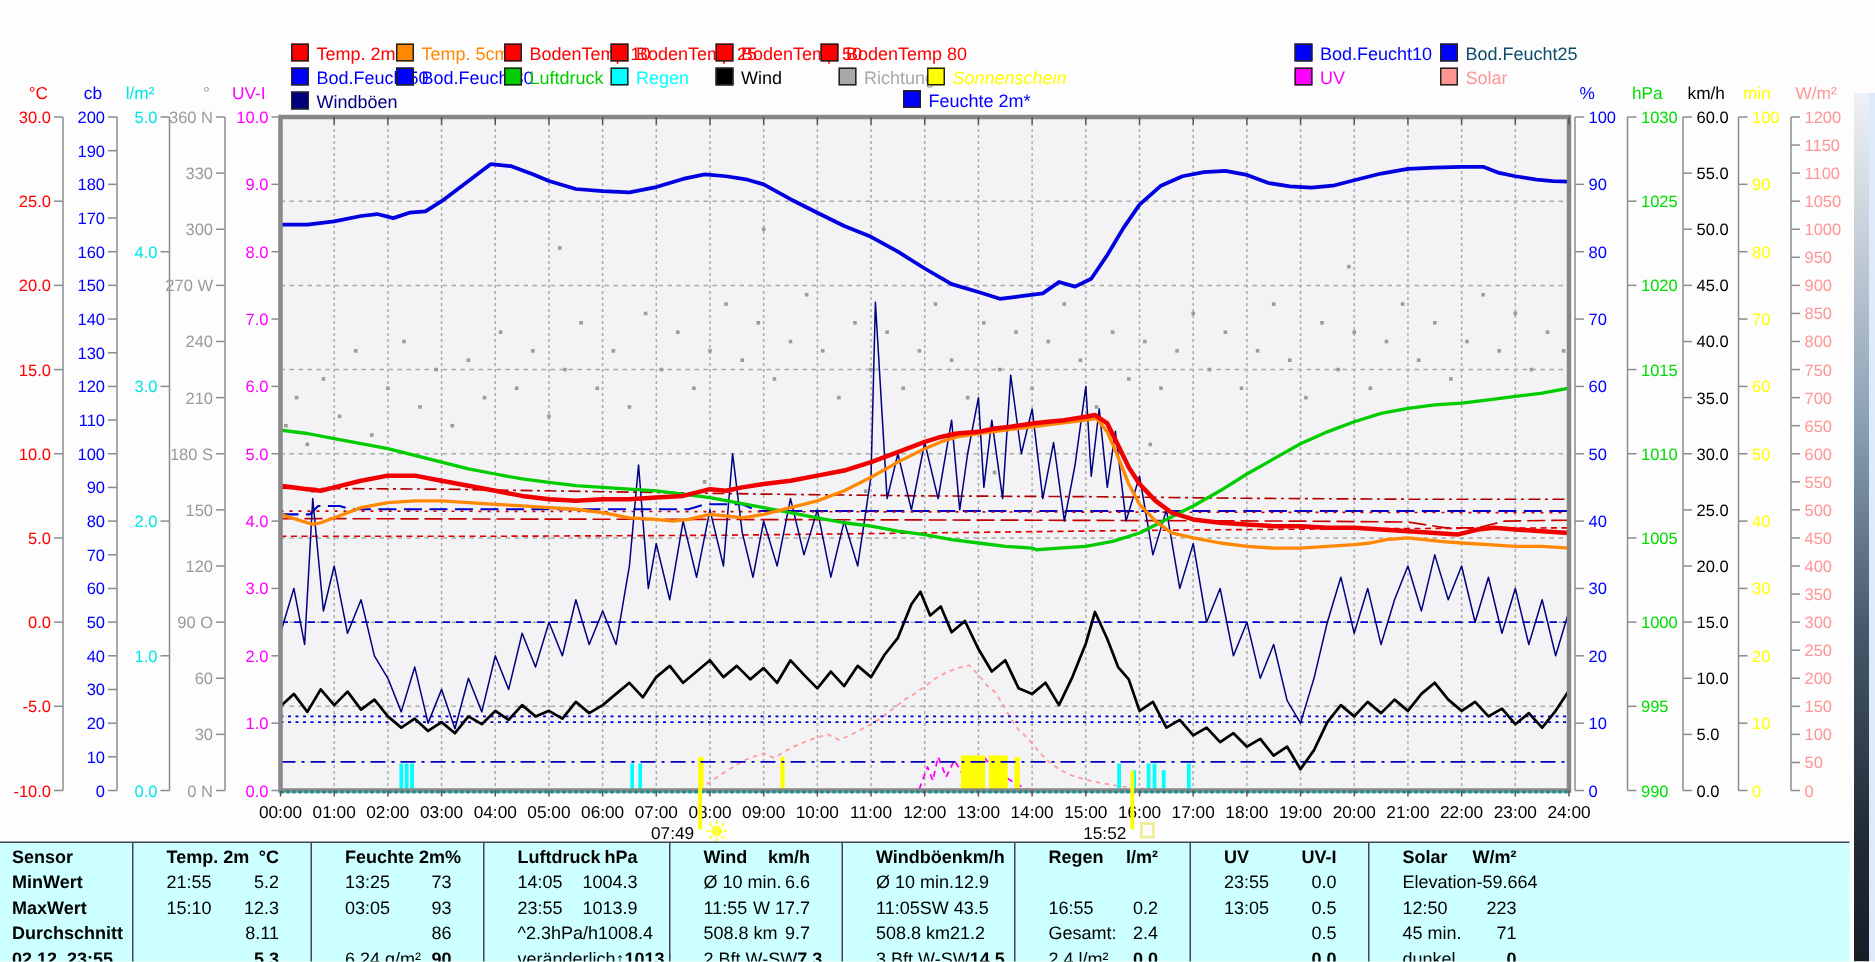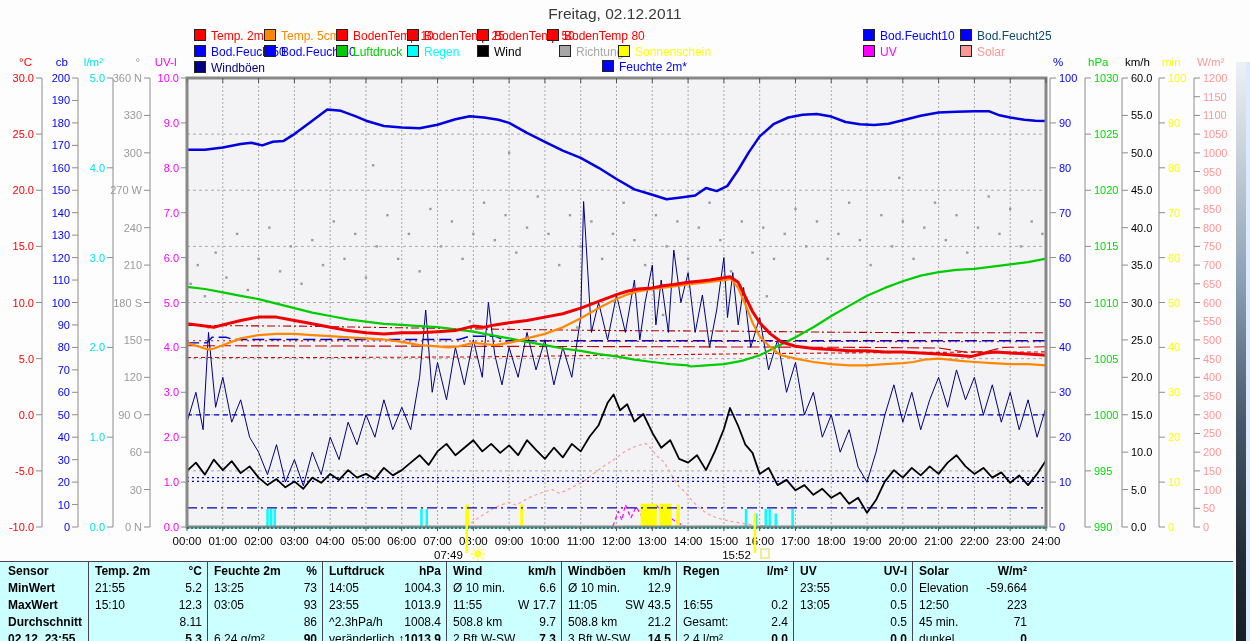--- a/index.html
+++ b/index.html
@@ -11,21 +11,21 @@
   #legend{position:absolute;top:0;left:0;width:1250px;height:78px;}
   .lg-item{position:absolute;height:13px;white-space:nowrap;font-size:12px;line-height:13px;}
   .lg-sq{display:inline-block;width:10px;height:10px;border:1px solid #222;
          vertical-align:-1px;margin-right:5px;}
   #plot-wrap{position:absolute;top:0;left:0;}
   svg text{font-family:"Liberation Sans",sans-serif;}
   #stats{position:absolute;top:561px;left:0;width:1233px;height:80px;background:#ccffff;
          border-top:1px solid #445;font-size:12px;color:#000;overflow:hidden;}
   .tgroup{position:absolute;top:0;height:90px;border-left:1px solid #445;}
   .trow{height:17px;display:flex;justify-content:space-between;align-items:center;
-        padding:0 6px;white-space:nowrap;overflow:hidden;}
+        padding:0 22px;white-space:nowrap;overflow:hidden;}
   .b{font-weight:bold;}
   .frame-right{position:absolute;top:62px;right:4px;width:10px;height:579px;
     background:linear-gradient(180deg,#eef1f4 0%,#c3ccd6 18%,#8ba0b4 38%,#46586a 62%,#222c36 85%,#161e26 100%);}
   .frame-edge{position:absolute;top:62px;right:0;width:4px;height:579px;background:#dceafc;}
 </style>
 </head>
 <body>
 
 <div id="app">
   <div id="plot-wrap">
@@ -617,38 +617,37 @@
           <line x1="477.78345833333333" y1="549.4" x2="477.78345833333333" y2="547" stroke="#ffff33" stroke-width="1.4"></line>
           <line x1="481.03614952679146" y1="550.7473088065419" x2="482.73320580163914" y2="549.0502525316941" stroke="#ffff33" stroke-width="1.4"></line>
         </g>
         <g>
           <line x1="754.906375" y1="514" x2="754.906375" y2="553" stroke="#ffff00" stroke-width="2.5"></line>
           <text x="750.906375" y="559" text-anchor="end" font-size="11.5" fill="#000">15:52</text>
           <rect x="760.906375" y="549" width="8" height="9" fill="none" stroke="#eded9a" stroke-width="2"></rect>
         </g>
       </svg>
   </div>
-  <div class="title">Freitag, 02.12.2011</div>
   <div id="legend">
       <div class="lg-item" style="left: 194px; top: 29px;"><span class="lg-sq" style="background: rgb(255, 0, 0);"></span><span style="color: rgb(255, 0, 0);">Temp. 2m</span></div>
       <div class="lg-item" style="left: 264px; top: 29px;"><span class="lg-sq" style="background: rgb(255, 136, 0);"></span><span style="color: rgb(255, 136, 0);">Temp. 5cm*</span></div>
       <div class="lg-item" style="left: 336px; top: 29px;"><span class="lg-sq" style="background: rgb(255, 0, 0);"></span><span style="color: rgb(255, 0, 0);">BodenTemp 10</span></div>
       <div class="lg-item" style="left: 407px; top: 29px;"><span class="lg-sq" style="background: rgb(255, 0, 0);"></span><span style="color: rgb(255, 0, 0);">BodenTemp 25</span></div>
       <div class="lg-item" style="left: 477px; top: 29px;"><span class="lg-sq" style="background: rgb(255, 0, 0);"></span><span style="color: rgb(255, 0, 0);">BodenTemp 50</span></div>
       <div class="lg-item" style="left: 547px; top: 29px;"><span class="lg-sq" style="background: rgb(255, 0, 0);"></span><span style="color: rgb(255, 0, 0);">BodenTemp 80</span></div>
       <div class="lg-item" style="left: 602px; top: 29px; margin-top: 31px;"><span class="lg-sq" style="background: rgb(0, 0, 255);"></span><span style="color: rgb(0, 0, 255);">Feuchte 2m*</span></div>
       <div class="lg-item" style="left: 863px; top: 29px;"><span class="lg-sq" style="background: rgb(0, 0, 255);"></span><span style="color: rgb(0, 0, 255);">Bod.Feucht10</span></div>
       <div class="lg-item" style="left: 960px; top: 29px;"><span class="lg-sq" style="background: rgb(0, 0, 255);"></span><span style="color: #0c4a6e;">Bod.Feucht25</span></div>
       <div class="lg-item" style="left: 194px; top: 45px;"><span class="lg-sq" style="background: rgb(0, 0, 255);"></span><span style="color: rgb(0, 0, 255);">Bod.Feucht50</span></div>
       <div class="lg-item" style="left: 264px; top: 45px;"><span class="lg-sq" style="background: rgb(0, 0, 255);"></span><span style="color: rgb(0, 0, 255);">Bod.Feucht80</span></div>
       <div class="lg-item" style="left: 336px; top: 45px;"><span class="lg-sq" style="background: rgb(0, 204, 0);"></span><span style="color: rgb(0, 204, 0);">Luftdruck</span></div>
       <div class="lg-item" style="left: 407px; top: 45px;"><span class="lg-sq" style="background: rgb(0, 255, 255);"></span><span style="color: rgb(0, 255, 255);">Regen</span></div>
       <div class="lg-item" style="left: 477px; top: 45px;"><span class="lg-sq" style="background: rgb(0, 0, 0);"></span><span style="color: rgb(0, 0, 0);">Wind</span></div>
       <div class="lg-item" style="left: 547px; top: 45px; padding-left: 12px;"><span class="lg-sq" style="background: rgb(168, 168, 168);"></span><span style="color: rgb(168, 168, 168);">Richtung</span></div>
-      <div class="lg-item" style="left: 618px; top: 45px;"><span class="lg-sq" style="background: rgb(255, 255, 0);"></span><span style="color: rgb(255, 255, 0);">Sonnenschein</span></div>
+      <div class="lg-item" style="left: 618px; top: 45px; font-style: italic;"><span class="lg-sq" style="background: rgb(255, 255, 0);"></span><span style="color: rgb(255, 255, 0);">Sonnenschein</span></div>
       <div class="lg-item" style="left: 863px; top: 45px;"><span class="lg-sq" style="background: rgb(255, 0, 255);"></span><span style="color: rgb(255, 0, 255);">UV</span></div>
       <div class="lg-item" style="left: 960px; top: 45px;"><span class="lg-sq" style="background: rgb(255, 150, 150);"></span><span style="color: rgb(255, 150, 150);">Solar</span></div>
       <div class="lg-item" style="left: 194px; top: 61px;"><span class="lg-sq" style="background: rgb(0, 0, 128);"></span><span style="color: rgb(0, 0, 128);">Windböen</span></div>
     </div>
   <div id="stats">
       <div class="tgroup" style="left: 0px; width: 88px; border-left: none;">
         <div class="trow b" style="justify-content: flex-start; padding-left: 8px;">Sensor</div>
         <div class="trow b" style="justify-content: flex-start; padding-left: 8px;">MinWert</div>
         <div class="trow b" style="justify-content: flex-start; padding-left: 8px;">MaxWert</div>
         <div class="trow b" style="justify-content: flex-start; padding-left: 8px;">Durchschnitt</div>

